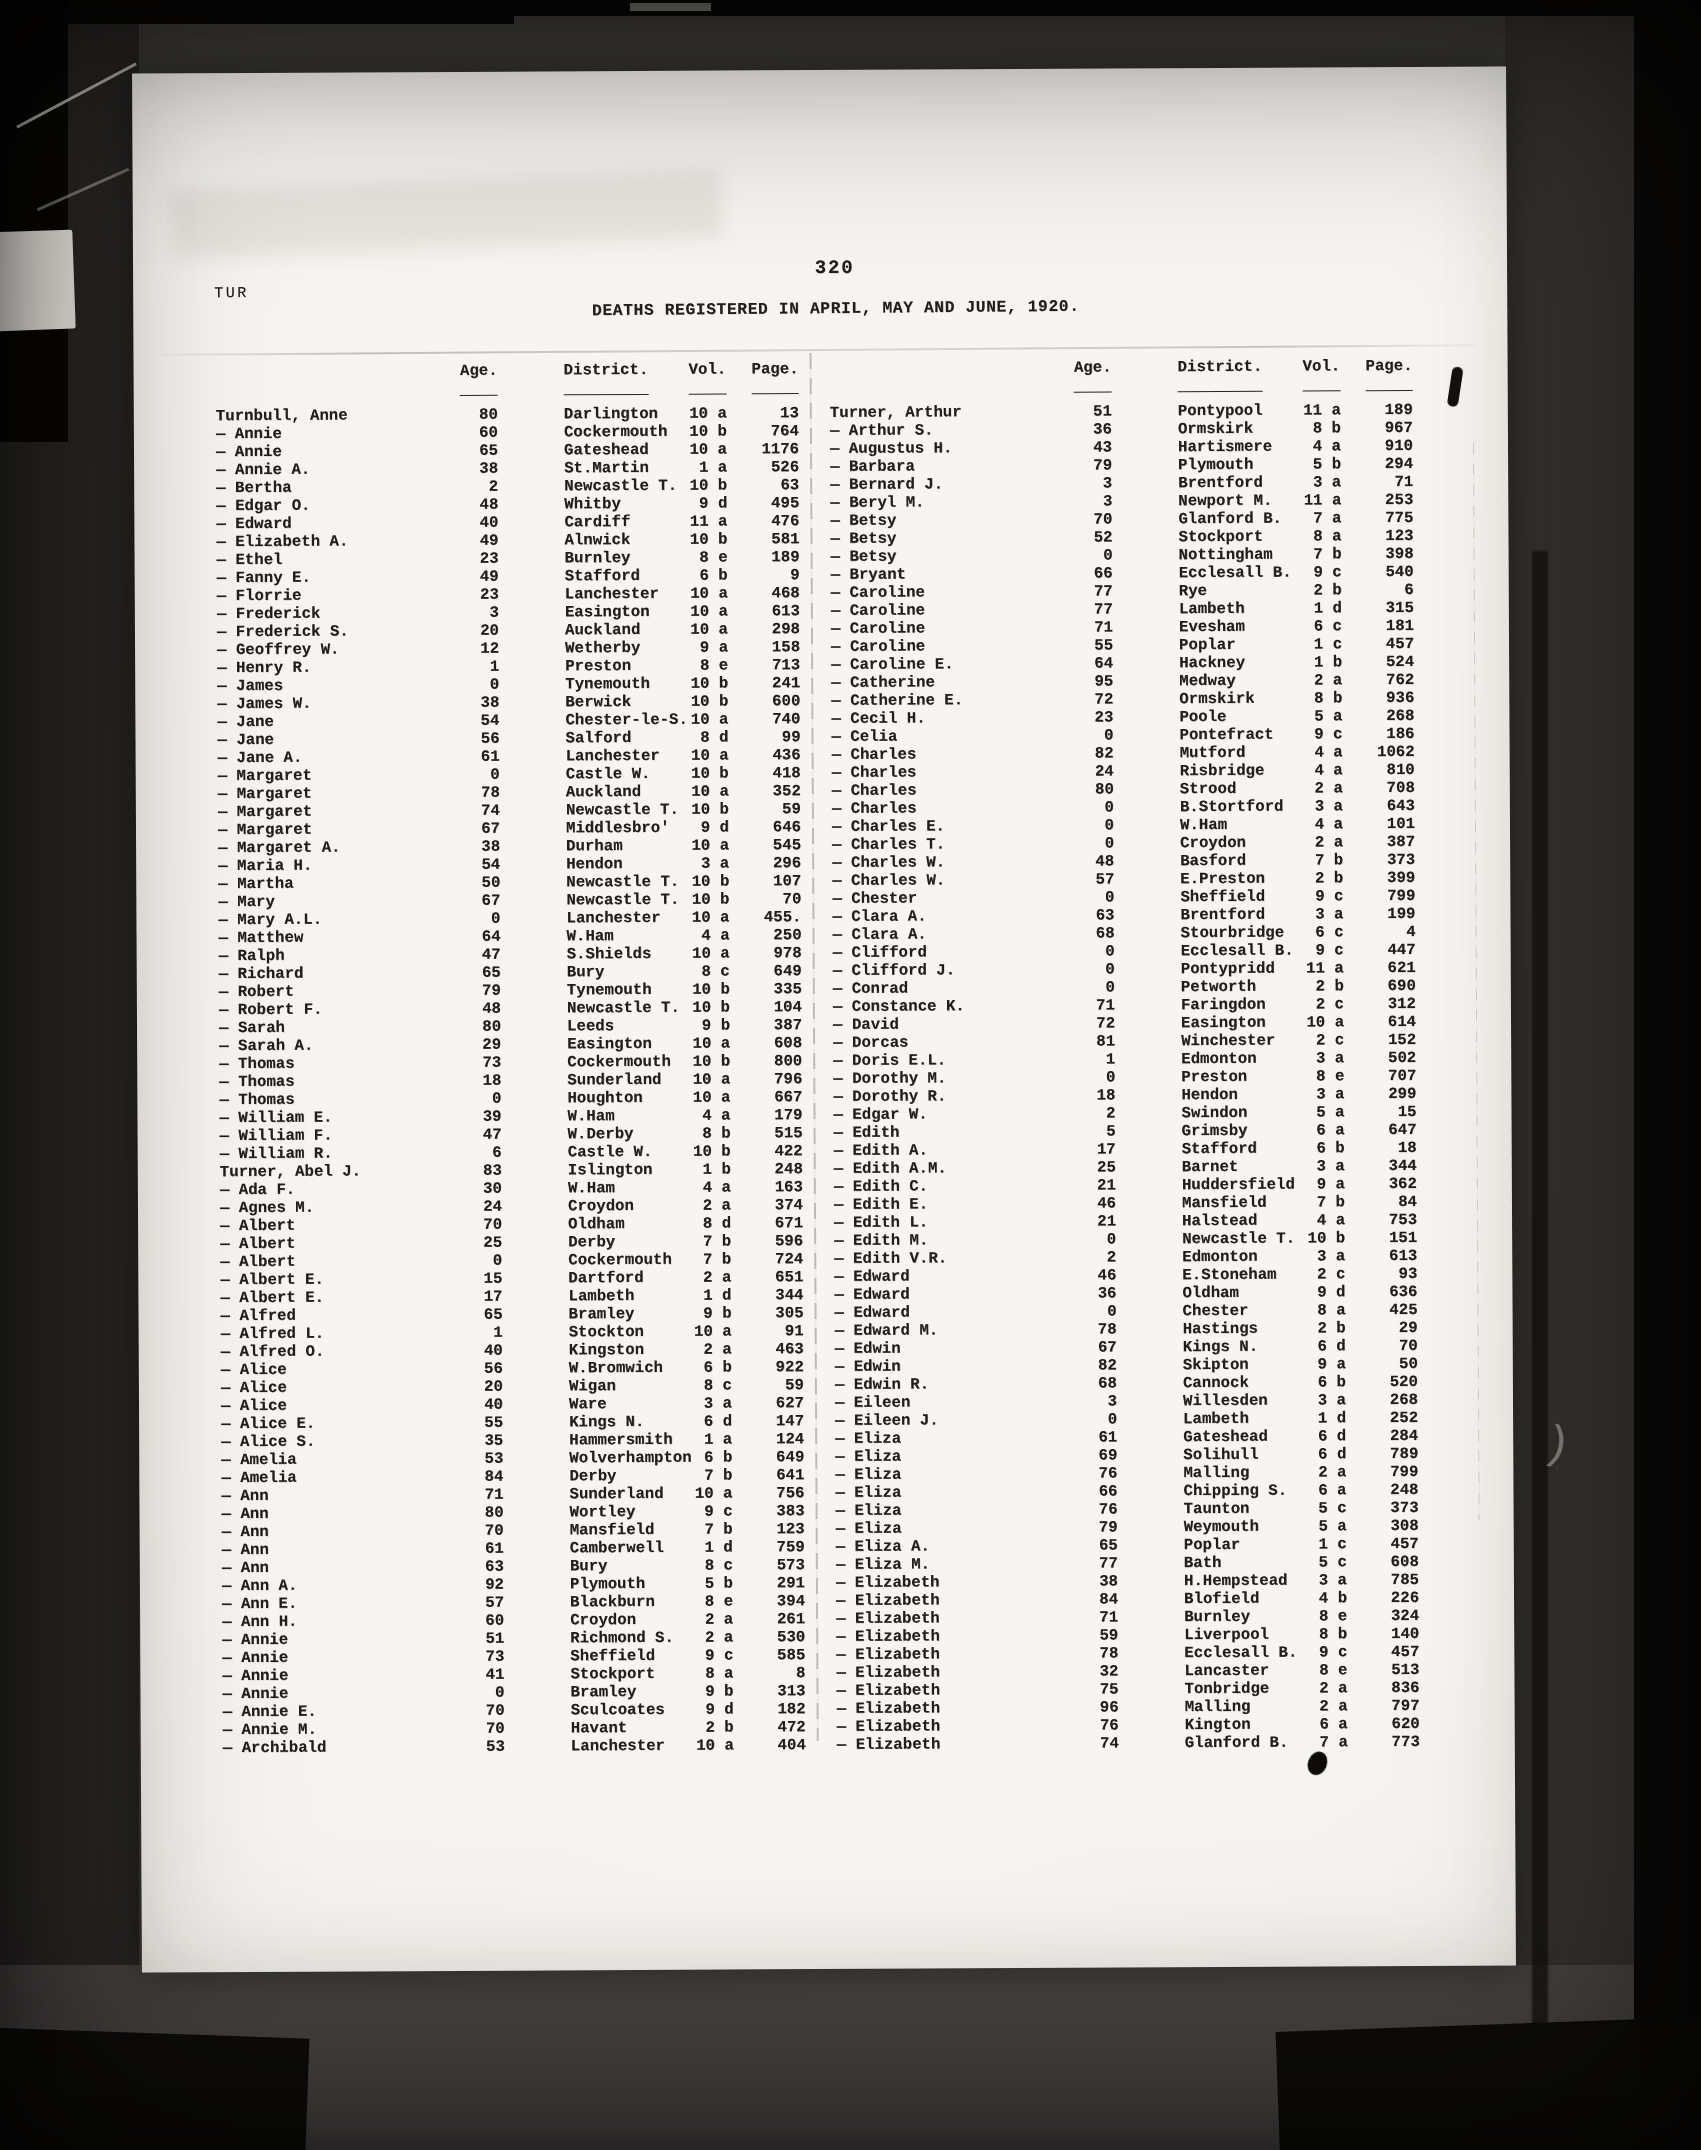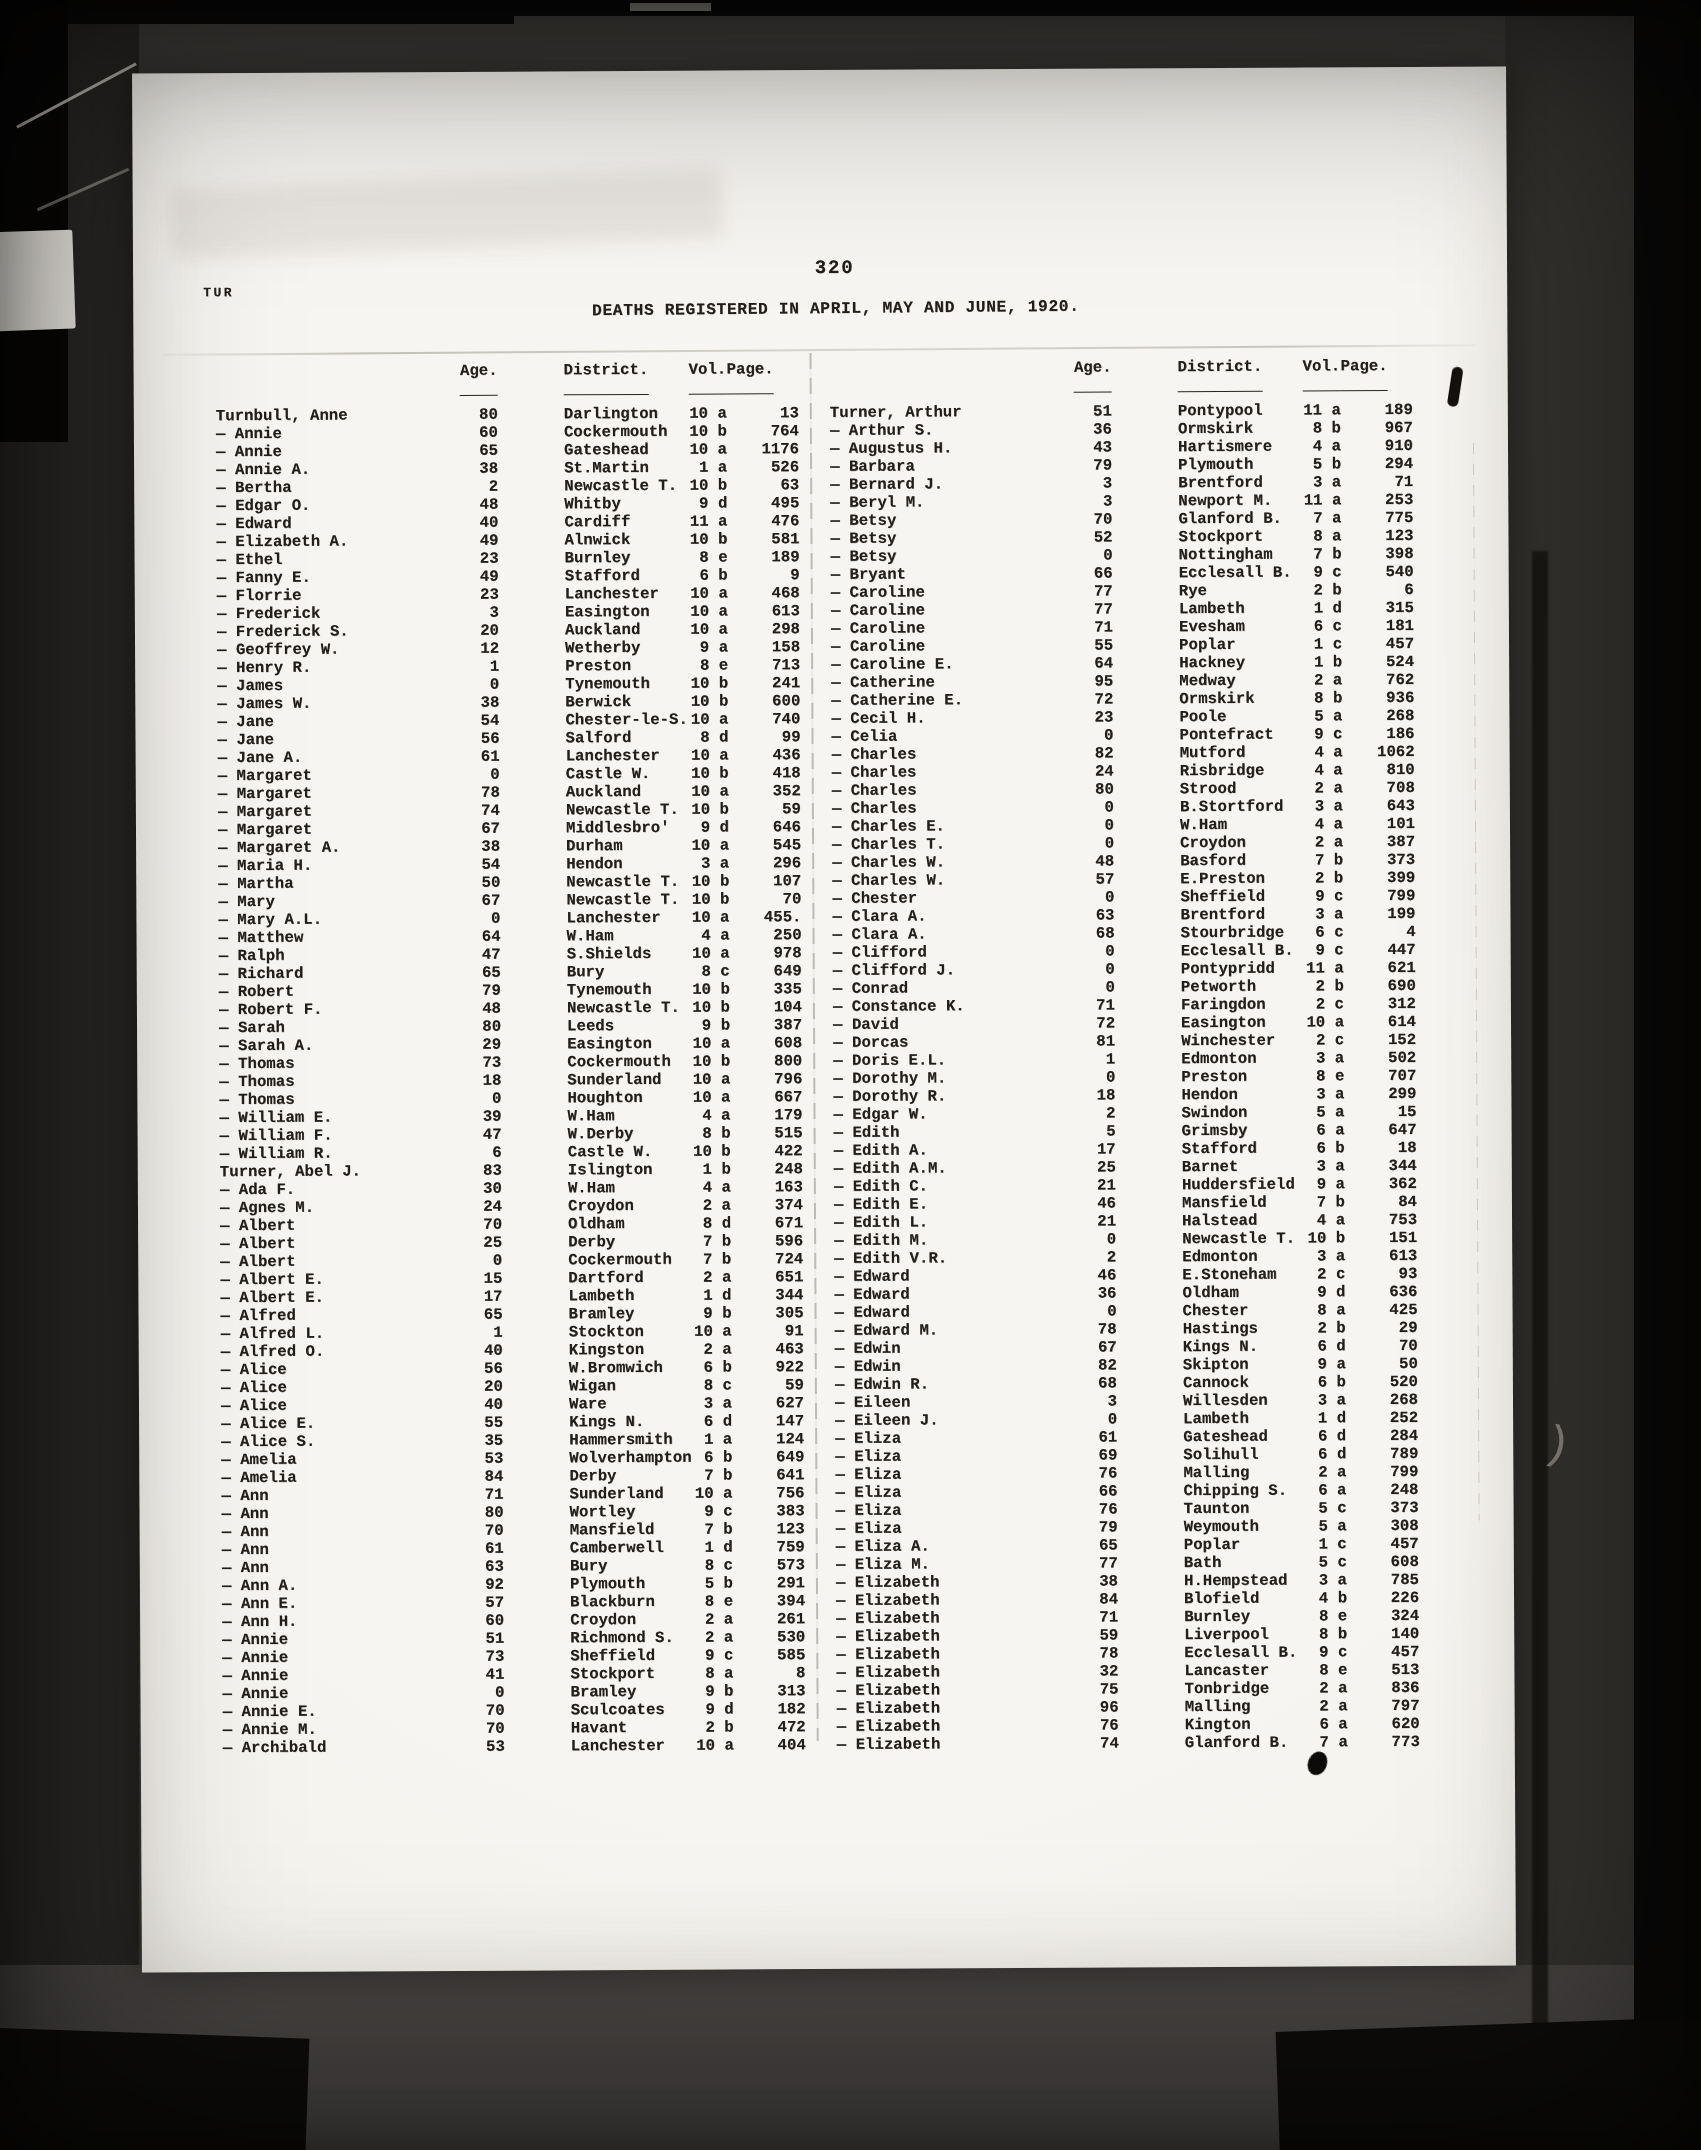--- a/index.html
+++ b/index.html
@@ -34,21 +34,21 @@
   
   .paper{position:absolute;left:137px;top:70px;width:1374px;height:1899px;z-index:20;
          background:radial-gradient(120% 100% at 50% 38%, #f7f5f1 55%, #edebe5 100%);
          transform:rotate(-0.3deg);
          box-shadow:0 0 38px rgba(0,0,0,.4), inset 0 0 69px rgba(150,140,122,.16);
          color:#221f1b;}
   .smudge{position:absolute;left:38px;top:107px;width:551px;height:69px;
          background:rgba(176,170,158,.22);filter:blur(8.8px);transform:rotate(-2deg);}
   .pageno{position:absolute;left:614px;top:187px;width:175px;text-align:center;
          font-size:19px;font-weight:700;letter-spacing:1.9px;}
-  .corner{position:absolute;left:70px;top:212px;font-size:13px;font-weight:700;letter-spacing:2.5px;}
+  .corner{position:absolute;left:81px;top:212px;font-size:15px;font-weight:400;letter-spacing:2.5px;}
   .title{position:absolute;left:201px;top:229px;width:1003px;text-align:center;
          font-size:16.3px;font-weight:700;letter-spacing:0.6px;transform:rotate(-0.22deg);}
   .rule{position:absolute;left:29px;top:279px;width:1313px;height:1.9px;
          background:linear-gradient(90deg,rgba(110,104,94,.05),rgba(110,104,94,.38) 15%,
                     rgba(110,104,94,.22) 55%,rgba(110,104,94,.34) 85%,rgba(110,104,94,.05));
          transform:rotate(-0.12deg);}
   .divider{position:absolute;left:676px;top:283px;width:1.9px;height:1388px;
          background:repeating-linear-gradient(180deg,rgba(80,74,66,.34) 0 16.3px,rgba(80,74,66,.06) 16.3px 25px);}
   .divider2{position:absolute;left:1339px;top:376px;width:1.3px;height:1078px;
          background:repeating-linear-gradient(180deg,rgba(80,74,66,.22) 0 11.3px,rgba(80,74,66,.03) 11.3px 21px);}
@@ -57,21 +57,21 @@
   .ink-dot{position:absolute;left:1167px;top:1684px;width:19.4px;height:24.4px;background:#0c0b09;
          border-radius:50%;transform:rotate(22deg);filter:blur(0.3px);}
   
   .col{position:absolute;width:589px;font-weight:700;}
   .col-left{left:82px;top:290px;}
   .col-right{left:696px;top:290px;}
   .thead,.trow{display:grid;grid-template-columns:232px 50px 66px 125px 38px 72px;}
   .thead{height:44px;font-size:15.7px;}
   .thead .c1{text-align:right;}
   .thead .c4{text-align:left;}
-  .thead .c5{}
+  .thead .c5{text-align:right;}
   .thead .lbl{display:inline-block;border-bottom:1.9px solid #28241f;padding-bottom:15px;font-style:normal;}
   .trow{height:18px;font-size:15.7px;line-height:18px;white-space:nowrap;}
   .trow .c0{text-align:left;}
   .trow .c1{text-align:right;}
   .trow .c3{text-align:left;}
   .trow .c4{text-align:right;}
   .trow .c5{text-align:right;}
   .col, .pageno, .corner, .title{
     text-shadow:0.3px 0.3px 0.5px rgba(45,38,30,.5);}
 </style>

